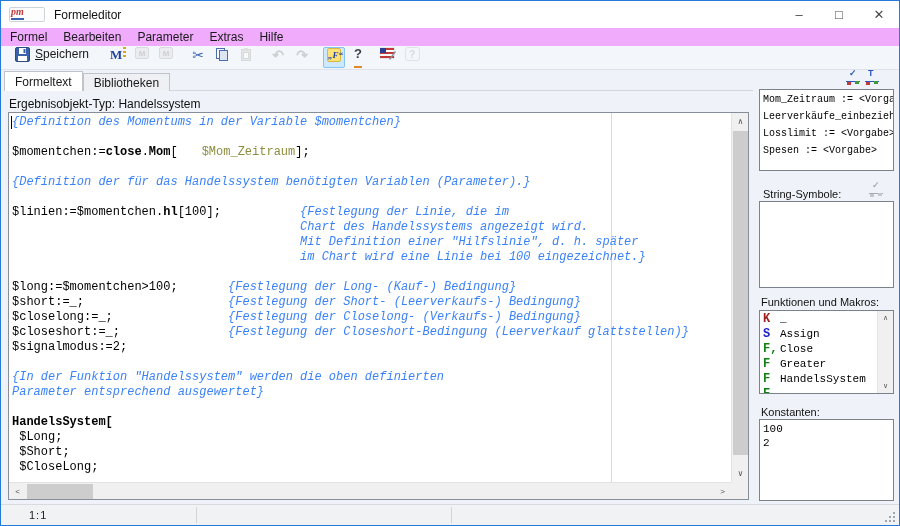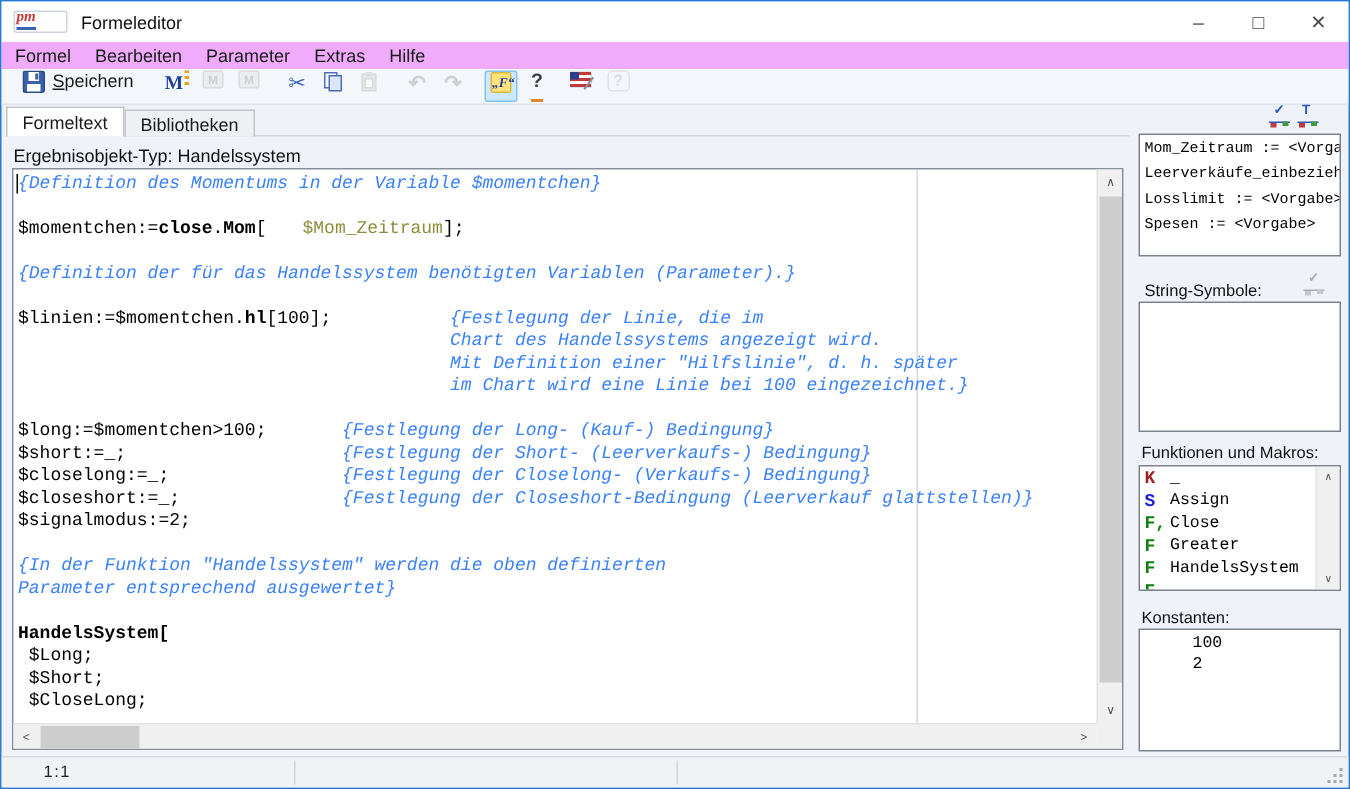--- a/index.html
+++ b/index.html
@@ -71,21 +71,21 @@
   .side-box{position:absolute;left:758px;width:135px;background:#fff;border:1px solid #7c828c;overflow:hidden;}
   .plitem{font:10px/17px "Liberation Mono",monospace;white-space:pre;padding-left:3px;color:#000;}
   .param-list{padding-top:1px;}
   .frow{display:flex;align-items:center;height:15px;padding-left:3px;}
   .ficon{width:17px;font:bold 12px "Liberation Mono",monospace;}
   .flabel{font:11px "Liberation Mono",monospace;color:#000;white-space:pre;}
   .fscroll{position:absolute;right:0;top:0;bottom:0;width:16px;background:#f0f0f0;border-left:1px solid #e3e3e3;}
   .fs-btn{position:absolute;left:0;width:15px;height:14px;display:flex;align-items:center;justify-content:center;font-size:7px;color:#505050;}
   .fs-btn.up{top:0;} .fs-btn.down{bottom:0;}
   .kitem{font:11px/14px "Liberation Mono",monospace;padding-left:3px;white-space:pre;}
-  .const-list{padding-top:2px;padding-left:32px;}
+  .const-list{padding-top:2px;}
 
   .mini-ic{position:absolute;width:15px;height:15px;}
   .mi-g{position:absolute;left:3px;top:-2px;font:bold 9px "Liberation Sans",sans-serif;color:#2a58c0;}
   .mi-line{position:absolute;left:0;bottom:3px;width:14px;height:1px;background:#2a58c0;}
   .mi-r{position:absolute;left:1px;bottom:0;width:4px;height:3px;background:#c23a3a;}
   .mi-gr{position:absolute;right:2px;bottom:1px;width:4px;height:3px;background:#3f9a3f;}
   .mini-ic.gray .mi-g{color:#a7acb3;} .mini-ic.gray .mi-line{background:#a7acb3;}
   .mini-ic.gray .mi-r{background:#c3c7cc;} .mini-ic.gray .mi-gr{background:#c3c7cc;}
 
   

